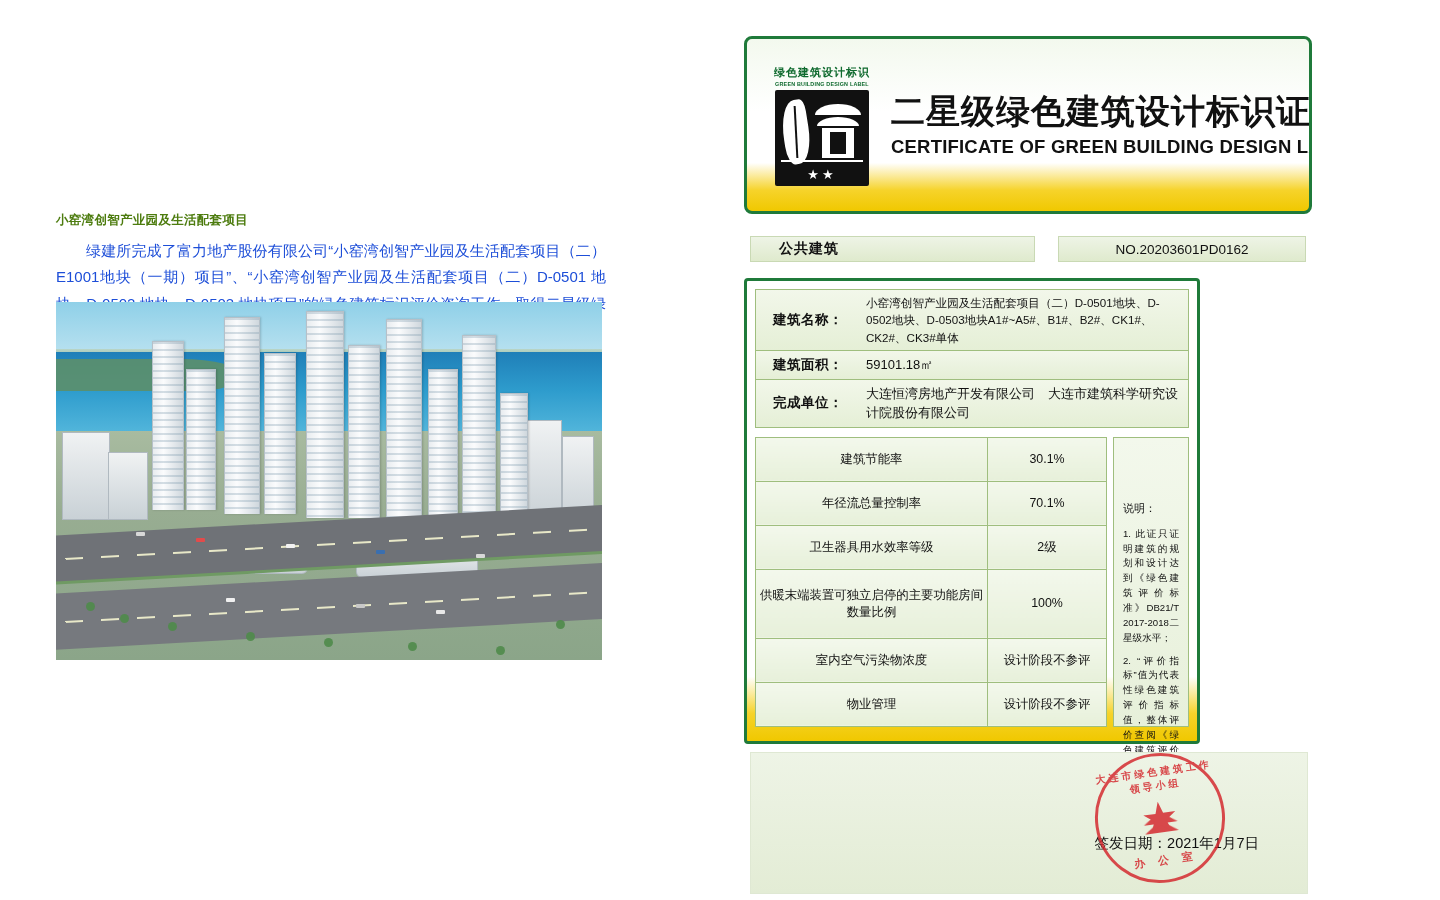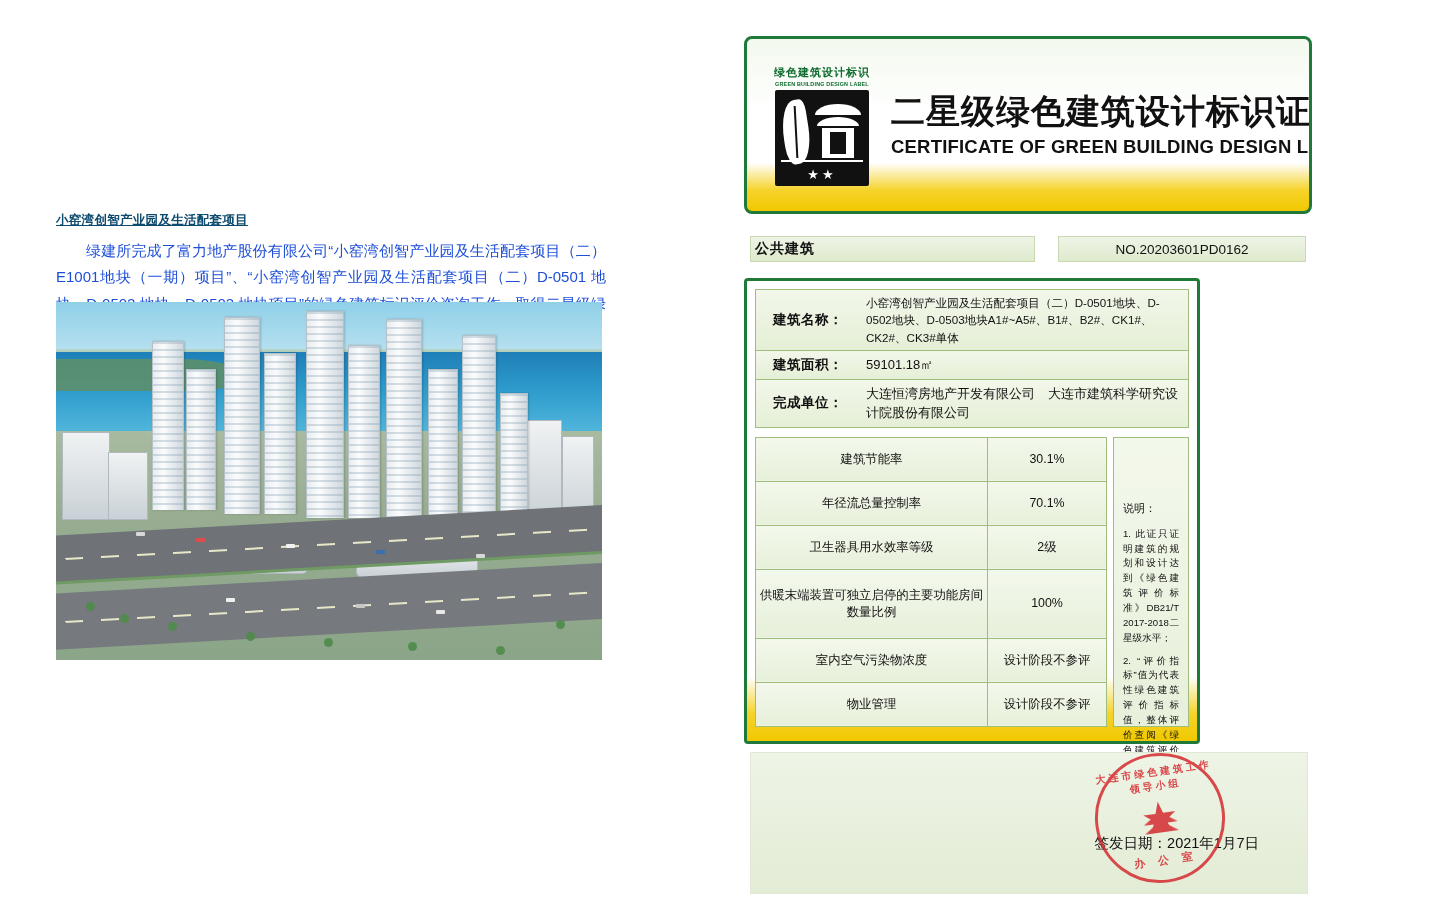--- a/index.html
+++ b/index.html
@@ -18,24 +18,23 @@
   
   .left-col {
     position: absolute;
     left: 56px;
     top: 212px;
     width: 550px;
   }
   .left-title {
     font-size: 12.5px;
     font-weight: bold;
-    color: #0c4a6e;
+    color: #4d7c0f;
     letter-spacing: 0.3px;
     margin-bottom: 9px;
-    text-decoration: underline;
   }
   .left-para {
     font-size: 15px;
     line-height: 1.75;
     color: #1d4ed8;
     text-align: justify;
     text-indent: 2em;
     margin: 0 0 28px 0;
   }
 
@@ -246,21 +245,21 @@
     left: 6px; top: 200px;
     width: 556px;
     display: flex;
     justify-content: space-between;
   }
   .tag-type {
     width: 285px; height: 26px;
     background: linear-gradient(to bottom, #eef4e6, #dfeacd);
     border: 1px solid #c9d9b4;
     display: flex; align-items: center;
-    padding-left: 4px;
+    padding-left: 28px;
     box-sizing: border-box;
     font-size: 14px; font-weight: bold; color: #111;
     letter-spacing: 1px;
   }
   .tag-no {
     width: 248px; height: 26px;
     background: linear-gradient(to bottom, #eef4e6, #dfeacd);
     border: 1px solid #c9d9b4;
     display: flex; align-items: center; justify-content: center;
     box-sizing: border-box;

